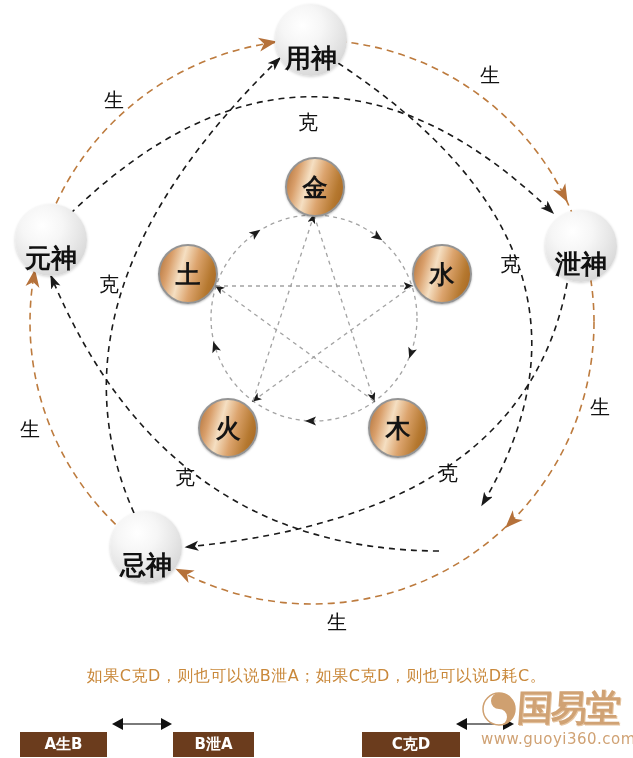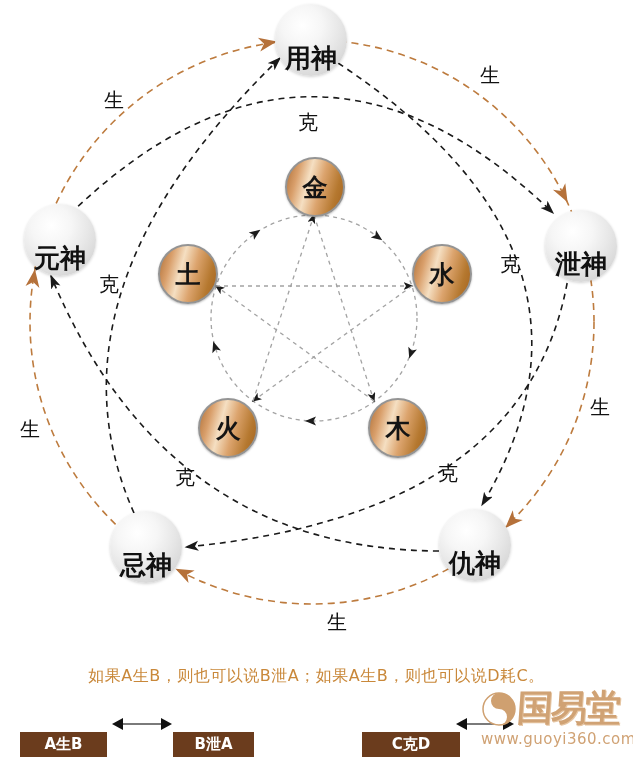--- a/index.html
+++ b/index.html
@@ -101,27 +101,24 @@
       <path d="M253,401 L314,215" marker-end="url(#mS)"></path>
     </g>
   </svg>
 
   <div class="god" style="left:275px; top:4px;">
       <span>用神</span>
     </div>
   <div class="god" style="left:545px; top:210px;">
       <span>泄神</span>
     </div>
-  <div class="god" style="left:439px; top:509px;">
-      <span>仇神</span>
-    </div>
   <div class="god" style="left:110px; top:511px;">
       <span>忌神</span>
     </div>
-  <div class="god" style="left:24px;   top:204px;">
+  <div class="god" style="left:15px;   top:204px;">
       <span>元神</span>
     </div>
 
   <div class="elem" style="left:285px; top:157px;">
       <span>金</span>
     </div>
   <div class="elem" style="left:412px; top:244px;">
       <span>水</span>
     </div>
   <div class="elem" style="left:368px; top:398px;">
@@ -139,21 +136,21 @@
   <div class="rel" style="left:588px; top:395px;">生</div>
   <div class="rel" style="left:325px; top:610px;">生</div>
   <div class="rel" style="left:18px;  top:417px;">生</div>
 
   <div class="rel" style="left:296px; top:110px;">克</div>
   <div class="rel" style="left:498px; top:252px;">克</div>
   <div class="rel" style="left:97px;  top:272px;">克</div>
   <div class="rel" style="left:173px; top:465px;">克</div>
   <div class="rel" style="left:436px; top:461px;">克</div>
 
-  <div class="footnote">如果A生B，则也可以说B泄A；如果A生B，则也可以说D耗C。</div>
+  <div class="footnote">如果C克D，则也可以说B泄A；如果C克D，则也可以说D耗C。</div>
 
   <div class="lbox" style="left:20px;  width:87px;">A生B</div>
   <div class="darrow" style="left:112px; width:60px;">
     <span class="tri-l"></span>
     <span class="shaft"></span>
     <span class="tri-r"></span>
   </div>
   <div class="lbox" style="left:173px; width:81px;">B泄A</div>
 
   <div class="lbox" style="left:362px; width:98px;">C克D</div>

